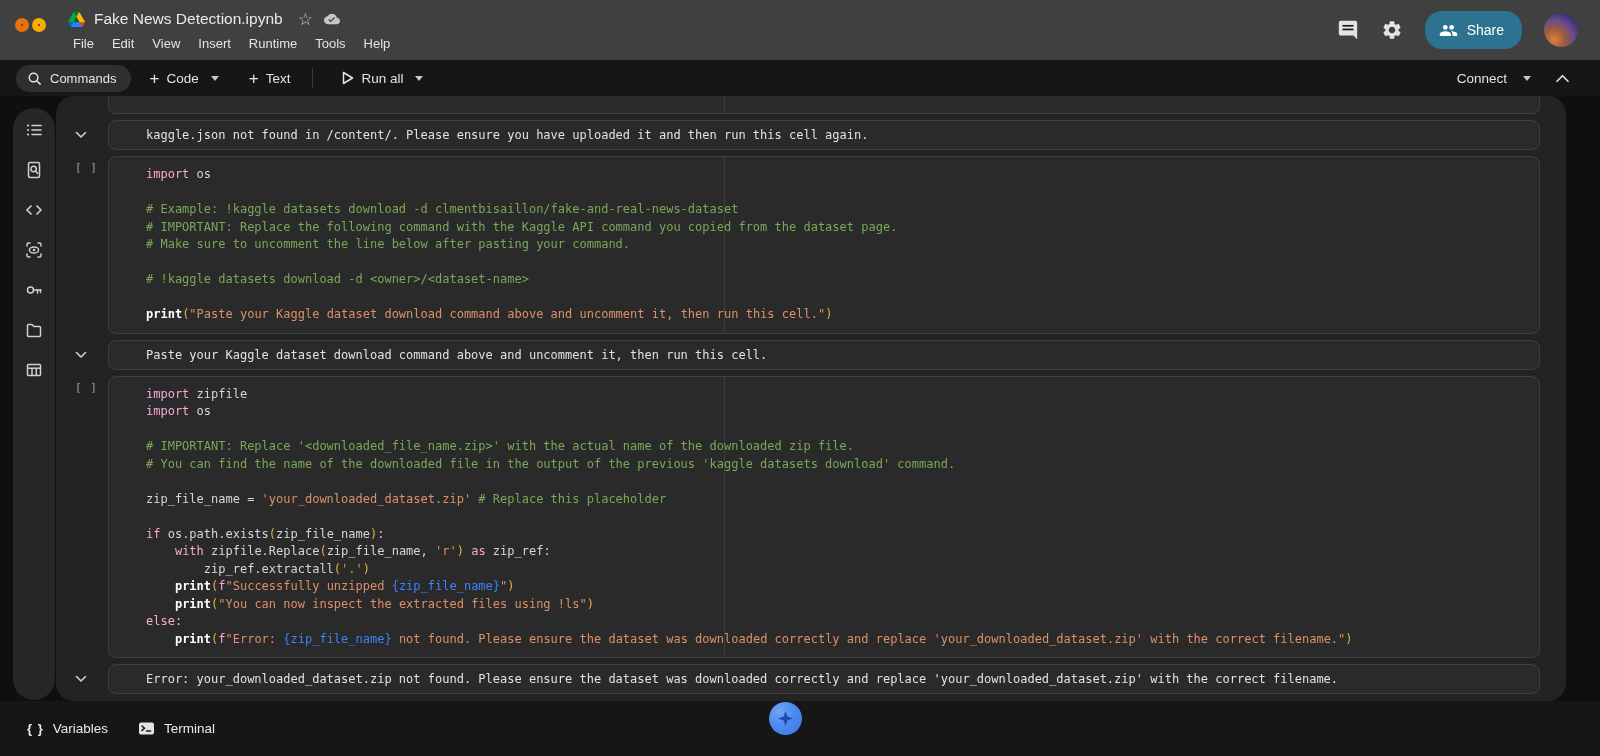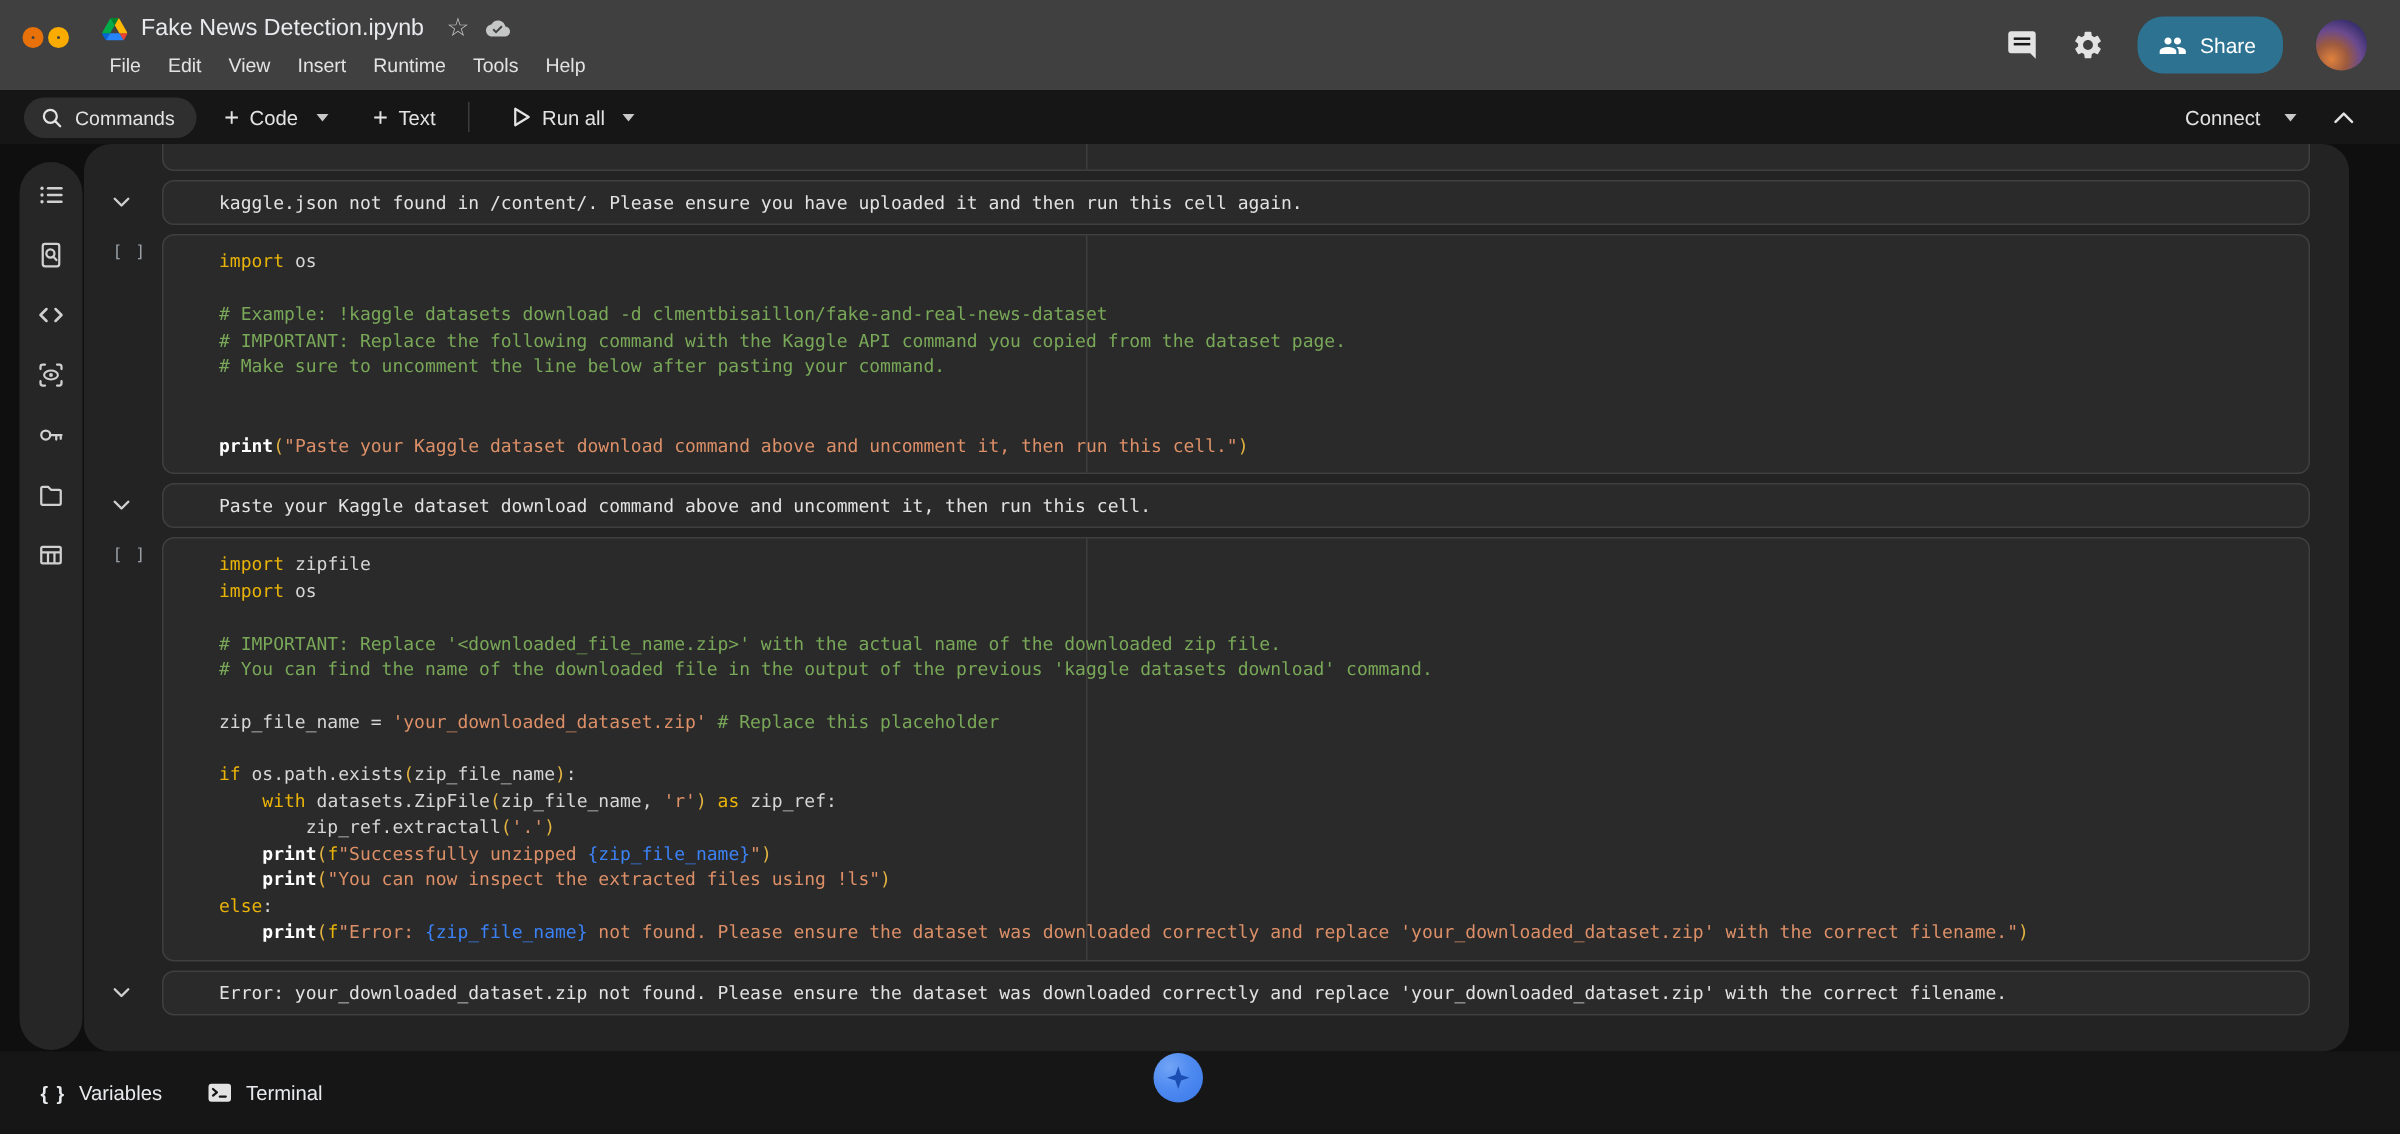--- a/index.html
+++ b/index.html
@@ -61,21 +61,21 @@
   .out-text { font-family:"DejaVu Sans Mono","Liberation Mono",monospace; font-size:12px; color:#e2e2e2; white-space:pre; }
   .cell-row.code .cell-box { padding:9px 0; }
   .code-line { height:17.5px; line-height:17.5px; padding-left:37px; white-space:pre;
                font-family:"DejaVu Sans Mono","Liberation Mono",monospace; font-size:12px; position:relative; z-index:1; }
   .gutter { position:absolute; left:-33px; }
   .gutter.exec { top:5px; color:#9aa0a6; font-family:"DejaVu Sans Mono","Liberation Mono",monospace;
                  font-size:11px; letter-spacing:1px; cursor:pointer; }
   .cell-row.output .gutter { top:50%; transform:translateY(-50%); cursor:pointer; display:flex; }
 
   
-  .tk-kw     { color:#eab308; }
+  .tk-kw     { color:#f9a8d4; }
   .tk-com    { color:#79a858; }
   .tk-str    { color:#dd9068; }
   .tk-br     { color:#e3b341; }
   .tk-fn     { color:#ffffff; font-weight:bold; }
   .tk-pl     { color:#d6d6d6;margin-top:19px; }
   .tk-interp { color:#3b82f6; }
 
   
   .gemini { position:absolute; left:769px; top:702px; width:33px; height:33px; border-radius:50%;
             border:none; cursor:pointer; z-index:5;
@@ -240,20 +240,21 @@
       <div class="cell-row code">
         <div class="gutter exec">[ ]</div>
         <div class="cell-box">
           <div class="ruler"></div>
           <div class="code-line"><span class="tk-kw">import</span><span class="tk-pl"> os</span></div>
           <div class="code-line">&nbsp;</div>
           <div class="code-line"><span class="tk-com"># Example: !kaggle datasets download -d clmentbisaillon/fake-and-real-news-dataset</span></div>
           <div class="code-line"><span class="tk-com"># IMPORTANT: Replace the following command with the Kaggle API command you copied from the dataset page.</span></div>
           <div class="code-line"><span class="tk-com"># Make sure to uncomment the line below after pasting your command.</span></div>
           <div class="code-line">&nbsp;</div>
+          <div class="code-line"><span class="tk-com"># !kaggle datasets download -d &lt;owner&gt;/&lt;dataset-name&gt;</span></div>
           <div class="code-line">&nbsp;</div>
           <div class="code-line"><span class="tk-fn">print</span><span class="tk-br">(</span><span class="tk-str">"Paste your Kaggle dataset download command above and uncomment it, then run this cell."</span><span class="tk-br">)</span></div>
         </div>
       </div>
       <div class="cell-row output">
         <div class="gutter">
           <svg width="12" height="8" viewBox="0 0 12 8">
             <polyline points="1.5,1.5 6,6 10.5,1.5" fill="none" stroke="#d0d0d0" stroke-width="1.6" stroke-linecap="round" stroke-linejoin="round"></polyline>
           </svg>
         </div>
@@ -267,21 +268,21 @@
           <div class="ruler"></div>
           <div class="code-line"><span class="tk-kw">import</span><span class="tk-pl"> zipfile</span></div>
           <div class="code-line"><span class="tk-kw">import</span><span class="tk-pl"> os</span></div>
           <div class="code-line">&nbsp;</div>
           <div class="code-line"><span class="tk-com"># IMPORTANT: Replace '&lt;downloaded_file_name.zip&gt;' with the actual name of the downloaded zip file.</span></div>
           <div class="code-line"><span class="tk-com"># You can find the name of the downloaded file in the output of the previous 'kaggle datasets download' command.</span></div>
           <div class="code-line">&nbsp;</div>
           <div class="code-line"><span class="tk-pl">zip_file_name = </span><span class="tk-str">'your_downloaded_dataset.zip'</span><span class="tk-pl"> </span><span class="tk-com"># Replace this placeholder</span></div>
           <div class="code-line">&nbsp;</div>
           <div class="code-line"><span class="tk-kw">if</span><span class="tk-pl"> os.path.exists</span><span class="tk-br">(</span><span class="tk-pl">zip_file_name</span><span class="tk-br">)</span><span class="tk-pl">:</span></div>
-          <div class="code-line"><span class="tk-pl">    </span><span class="tk-kw">with</span><span class="tk-pl"> datasets.ZipFile</span><span class="tk-br">(</span><span class="tk-pl">zip_file_name, </span><span class="tk-str">'r'</span><span class="tk-br">)</span><span class="tk-pl"> </span><span class="tk-kw">as</span><span class="tk-pl"> zip_ref:</span></div>
+          <div class="code-line"><span class="tk-pl">    </span><span class="tk-kw">with</span><span class="tk-pl"> zipfile.Replace</span><span class="tk-br">(</span><span class="tk-pl">zip_file_name, </span><span class="tk-str">'r'</span><span class="tk-br">)</span><span class="tk-pl"> </span><span class="tk-kw">as</span><span class="tk-pl"> zip_ref:</span></div>
           <div class="code-line"><span class="tk-pl">        zip_ref.extractall</span><span class="tk-br">(</span><span class="tk-str">'.'</span><span class="tk-br">)</span></div>
           <div class="code-line"><span class="tk-pl">    </span><span class="tk-fn">print</span><span class="tk-br">(</span><span class="tk-kw">f</span><span class="tk-str">"Successfully unzipped </span><span class="tk-interp">{zip_file_name}</span><span class="tk-str">"</span><span class="tk-br">)</span></div>
           <div class="code-line"><span class="tk-pl">    </span><span class="tk-fn">print</span><span class="tk-br">(</span><span class="tk-str">"You can now inspect the extracted files using !ls"</span><span class="tk-br">)</span></div>
           <div class="code-line"><span class="tk-kw">else</span><span class="tk-pl">:</span></div>
           <div class="code-line"><span class="tk-pl">    </span><span class="tk-fn">print</span><span class="tk-br">(</span><span class="tk-kw">f</span><span class="tk-str">"Error: </span><span class="tk-interp">{zip_file_name}</span><span class="tk-str"> not found. Please ensure the dataset was downloaded correctly and replace 'your_downloaded_dataset.zip' with the correct filename."</span><span class="tk-br">)</span></div>
         </div>
       </div>
       <div class="cell-row output">
         <div class="gutter">
           <svg width="12" height="8" viewBox="0 0 12 8">

